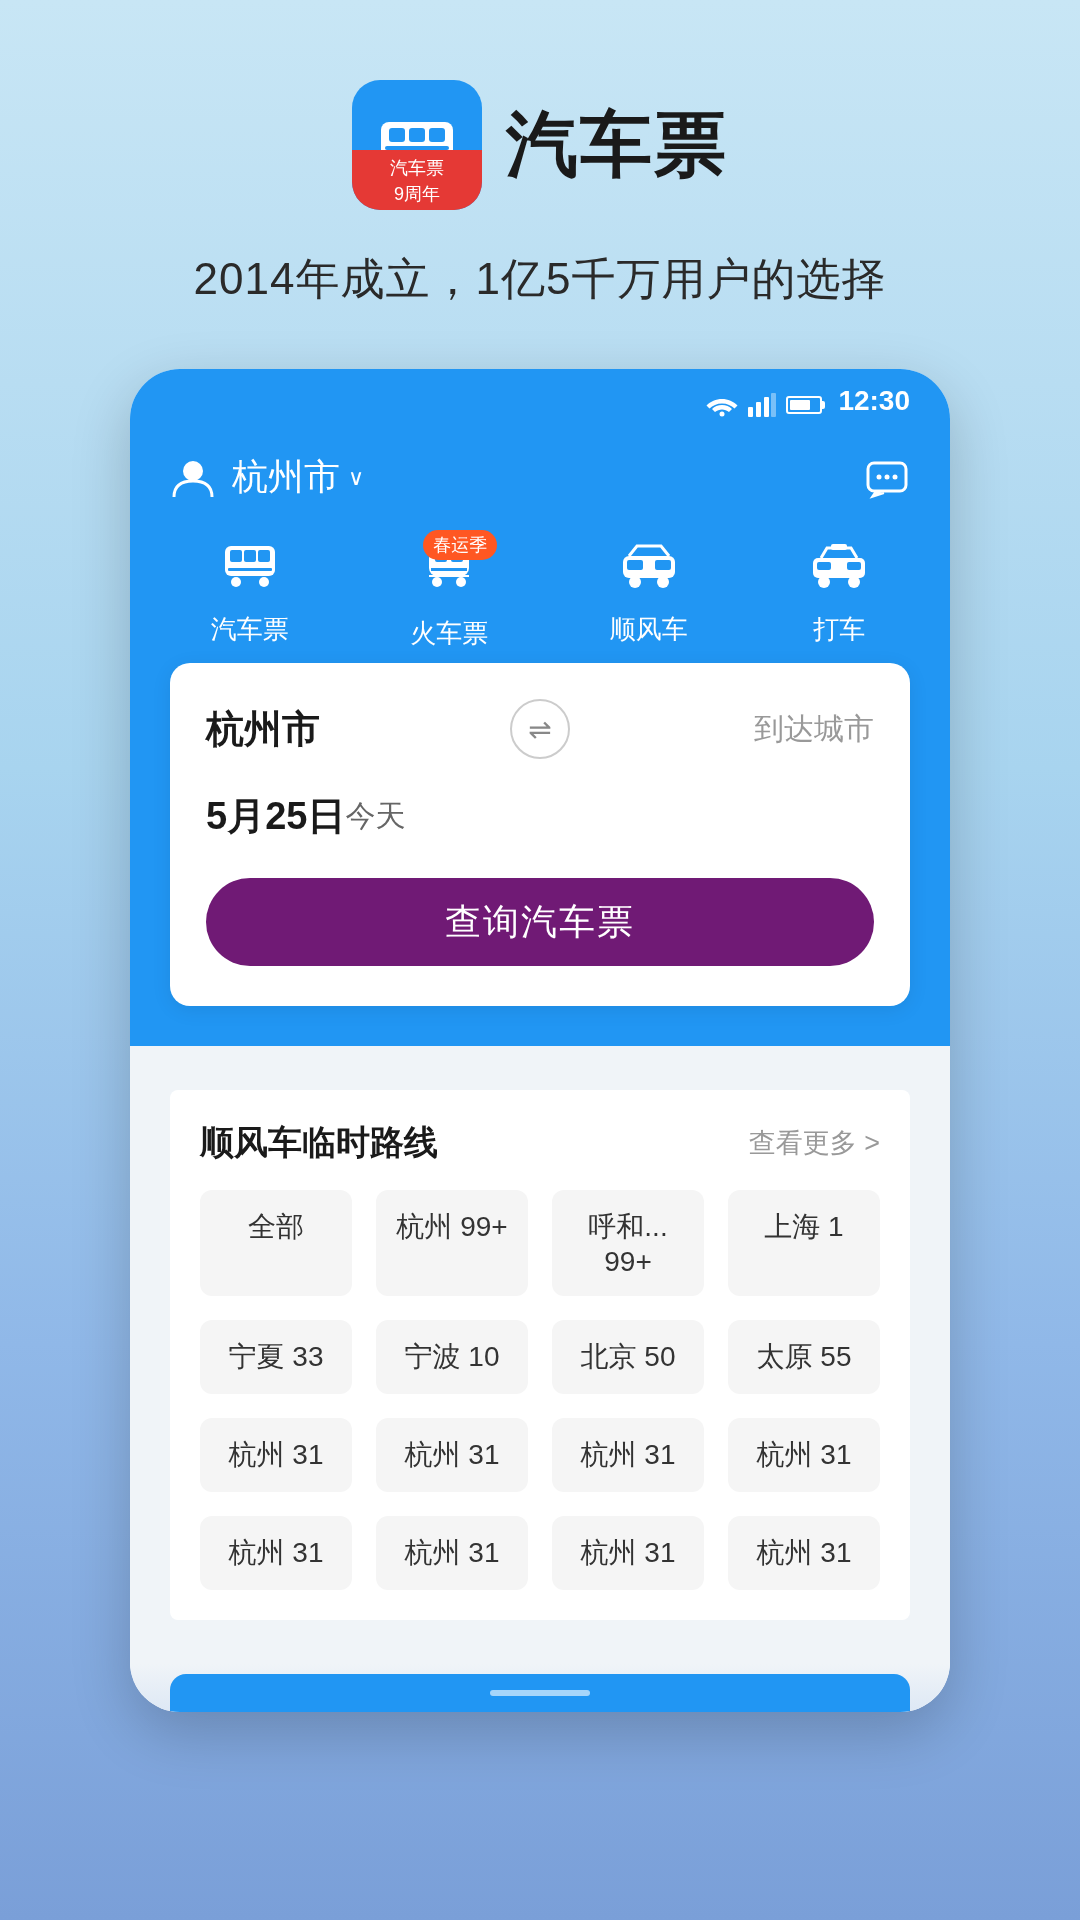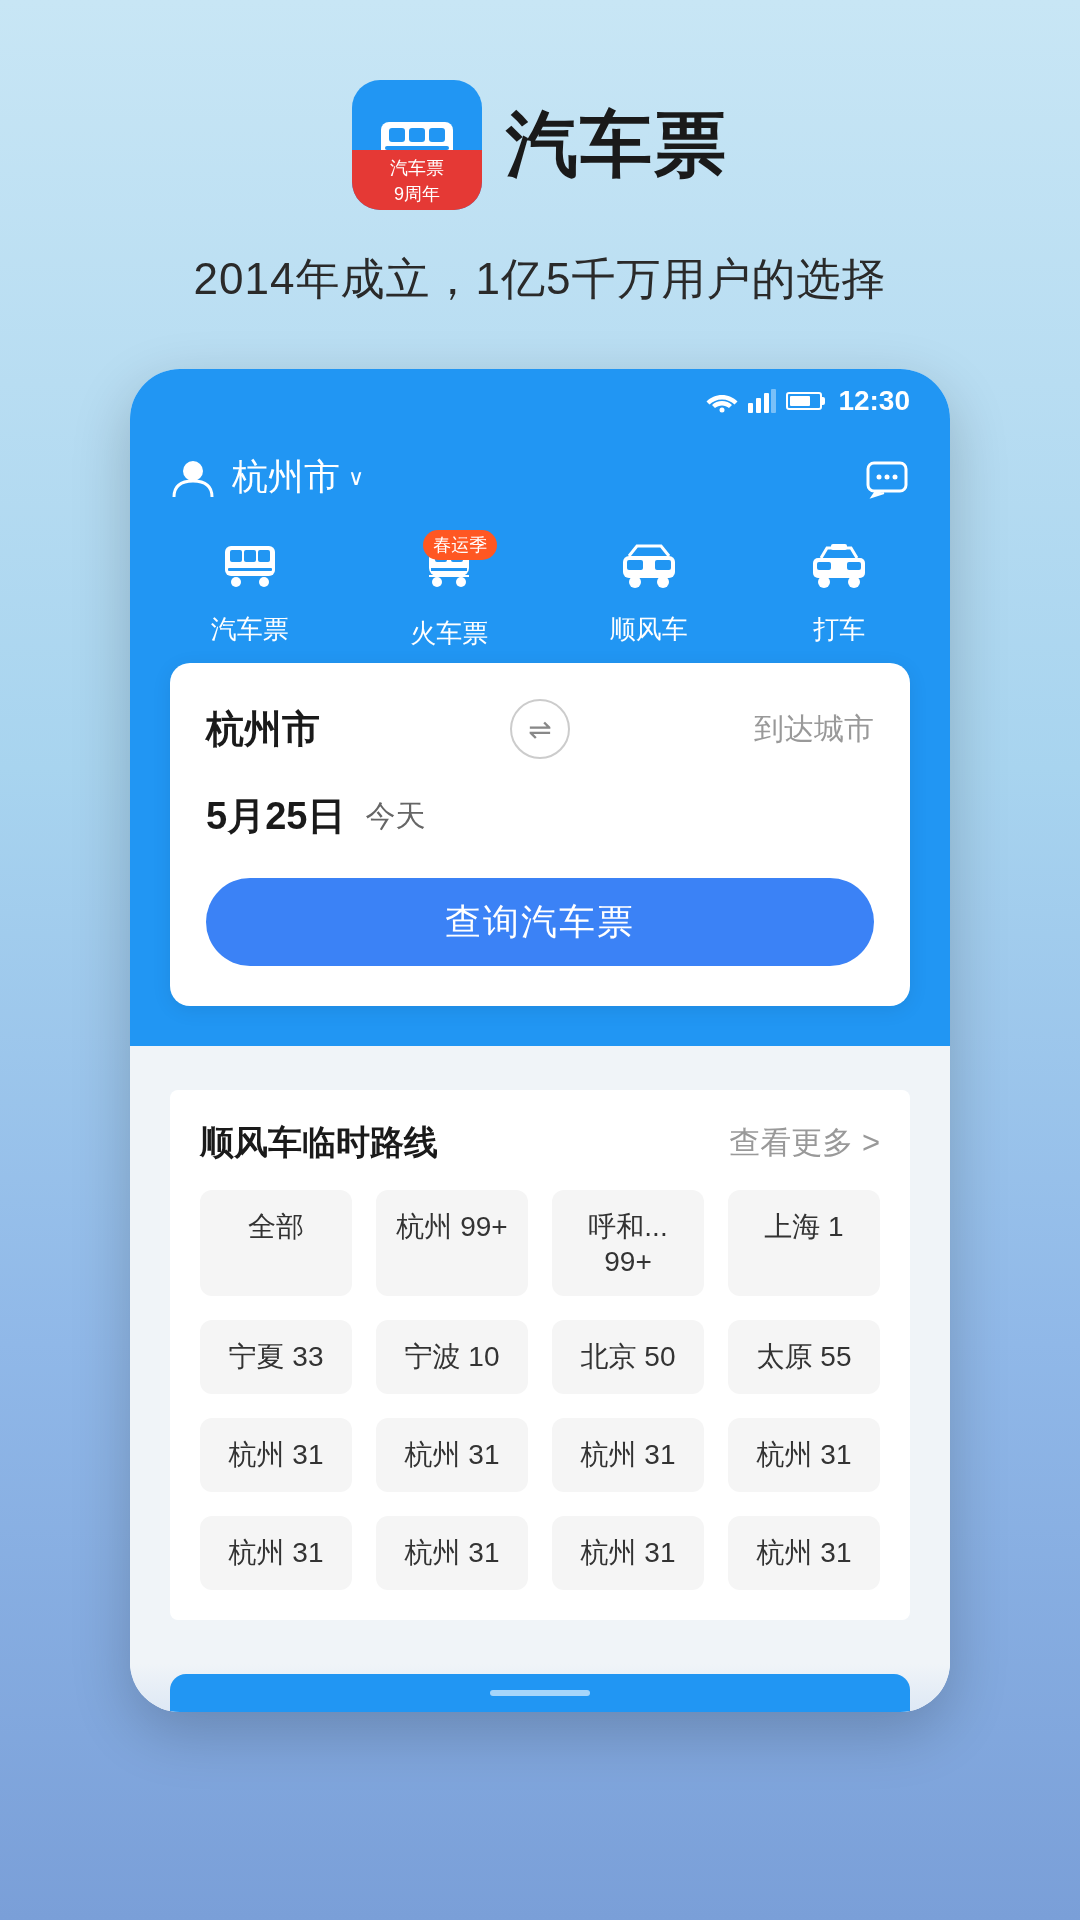--- a/index.html
+++ b/index.html
@@ -83,21 +83,21 @@
       border-radius: 50px;
       overflow: hidden;
       box-shadow: 0 20px 60px rgba(0,0,0,0.2);
     }
 
     
     .status-bar {
       background: #2196F3;
       display: flex;
       justify-content: flex-end;
-      align-items: center;
+      align-items: flex-end;
       padding: 16px 40px;
       gap: 12px;
     }
 
     .status-icons {
       display: flex;
       align-items: center;
       gap: 10px;
     }
 
@@ -233,39 +233,38 @@
     .arrival-city {
       font-size: 30px;
       color: #999;
       flex: 1;
       text-align: right;
     }
 
     .date-selector {
       display: flex;
       align-items: center;
-      gap: 20px;
       margin-bottom: 36px;
     }
 
     .date-text {
       font-size: 38px;
       font-weight: 600;
       color: #1a1a1a;
     }
 
     .today-badge {
       font-size: 30px;
       color: #666;
     }
 
     .search-btn {
       width: 100%;
       height: 88px;
-      background: #3b82f6;
+      background: #701a75;
       border-radius: 44px;
       border: none;
       color: white;
       font-size: 36px;
       font-weight: 500;
       cursor: pointer;
       letter-spacing: 2px;
     }
 
     
@@ -283,21 +282,21 @@
       margin-bottom: 24px;
     }
 
     .routes-title {
       font-size: 34px;
       font-weight: 600;
       color: #1a1a1a;
     }
 
     .routes-more {
-      font-size: 31px;
+      font-size: 27px;
       color: #999;
     }
 
     .routes-grid {
       display: grid;
       grid-template-columns: repeat(4, 1fr);
       gap: 24px;
     }
 
     .route-tag {

